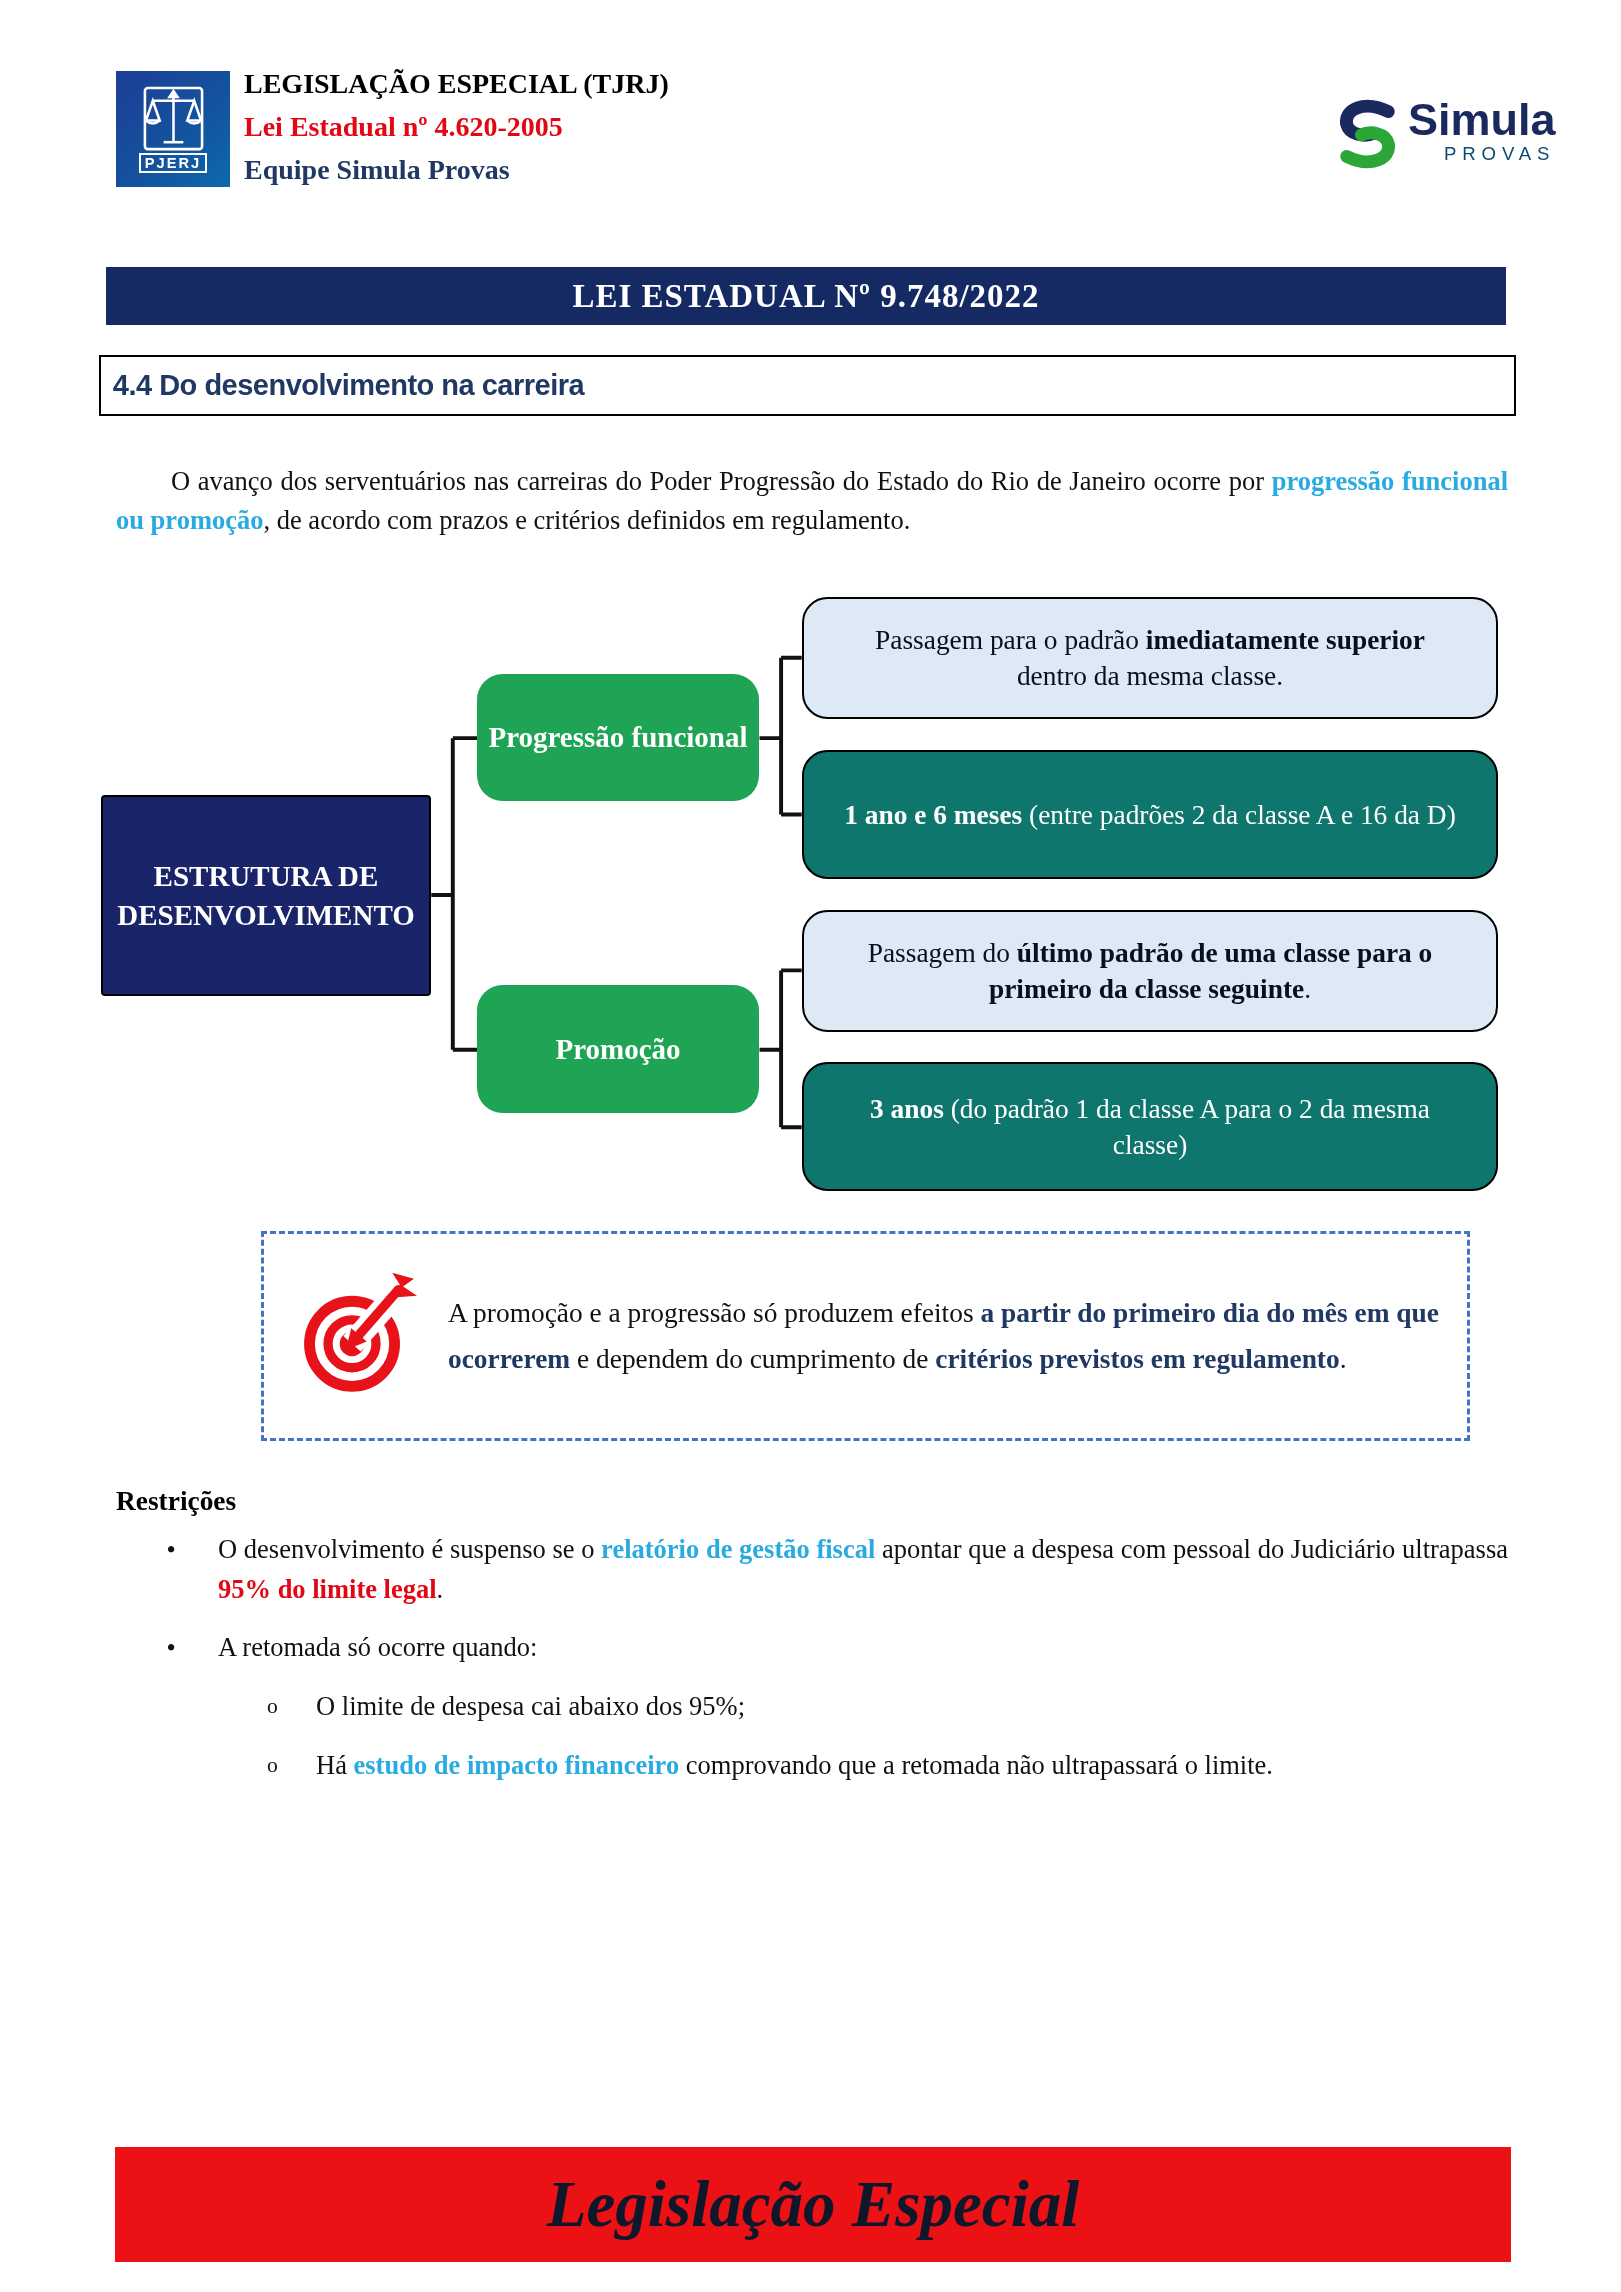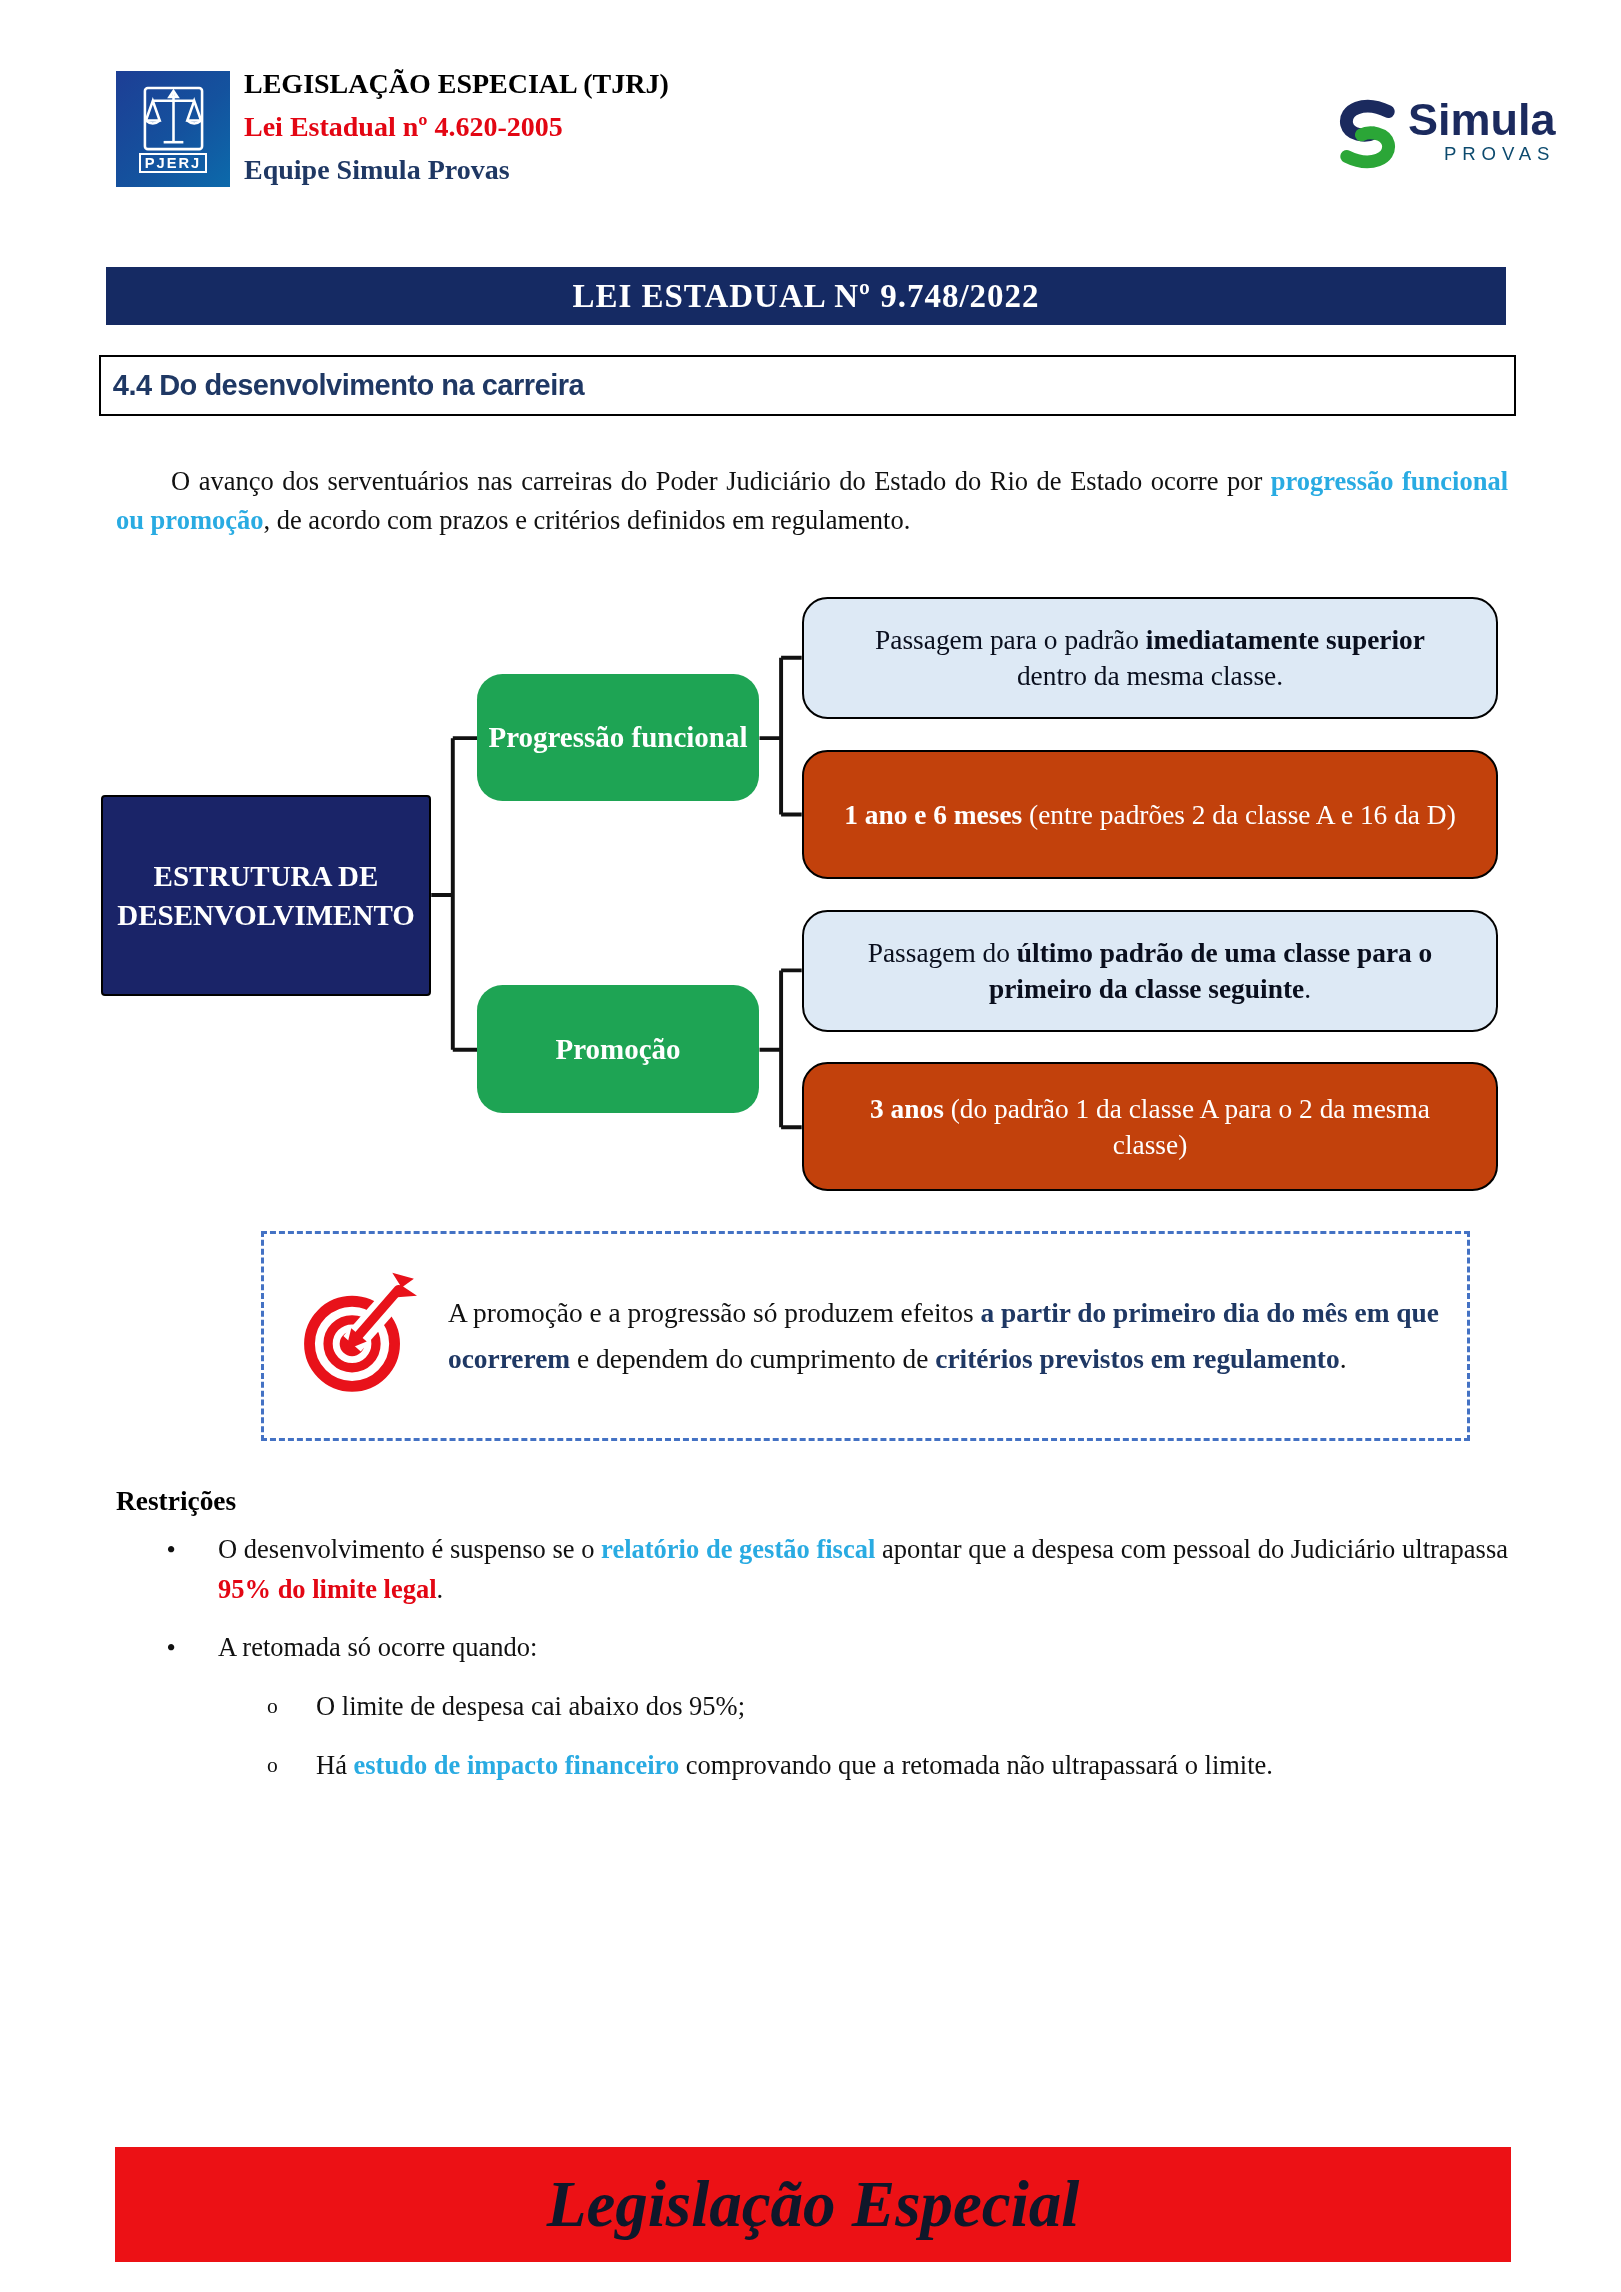--- a/index.html
+++ b/index.html
@@ -49,21 +49,21 @@
   .fc-root{left:101px;top:795px;width:330px;height:201px;background:#1a2468;
     border:2.9px solid #000;color:#fff;font-weight:bold;font-size:29px;line-height:39px;
     padding:0 29px;}
   .fc-green{background:#1ea454;color:#fff;font-weight:bold;font-size:29px;line-height:37px;
     border-radius:25.5px;}
   .fc-g1{left:477px;top:674px;width:282px;height:127px;}
   .fc-g2{left:477px;top:985px;width:282px;height:128px;}
   .fc-child{left:802px;width:696px;border:2.9px solid #000;border-radius:25.5px;
     font-size:27.4px;line-height:36px;padding:0 33px;}
   .fc-blue{background:#dde9f5;color:#0a0f1e;}
-  .fc-purple{background:#c2410c;color:#fff;}
+  .fc-purple{background:#0f766e;color:#fff;}
   .fc-c1{top:597px;height:122px;font-family:Liberation Serif, serif;}
   .fc-c2{top:750px;height:129px;}
   .fc-c3{top:910px;height:122px;}
   .fc-c4{top:1062px;height:129px;}
   .connectors{left:0;top:549px;}
 
   
   .note-box{left:261px;top:1231px;width:1209px;height:210px;border:3.9px dashed #4472c4;
     box-sizing:border-box;display:flex;align-items:center;}
   .note-icon{margin-left:37px;flex:0 0 auto;}
@@ -126,21 +126,21 @@
   </div>
 
   <div class="abs law-banner">
     <span>LEI ESTADUAL Nº 9.748/2022</span>
   </div>
 
   <div class="abs section-box">
     <span>4.4 Do desenvolvimento na carreira</span>
   </div>
 
-  <p class="abs intro"><span>O avanço dos serventuários nas carreiras do Poder Judiciário do Estado do Rio de Estado ocorre por </span><span class="cyan">progressão funcional ou promoção</span><span>, de acordo com prazos e critérios definidos em regulamento.</span></p>
+  <p class="abs intro"><span>O avanço dos serventuários nas carreiras do Poder Progressão do Estado do Rio de Janeiro ocorre por </span><span class="cyan">progressão funcional ou promoção</span><span>, de acordo com prazos e critérios definidos em regulamento.</span></p>
 
   <svg class="abs connectors" width="1621" height="686" viewBox="0 0 1654 700">
     <path d="M440 353 H462 M462 193 V511 M462 193 H487 M462 511 H487
              M775 193 H797 M797 111 V271 M797 111 H818 M797 271 H818
              M775 511 H797 M797 430 V590 M797 430 H818 M797 590 H818" stroke="#111" stroke-width="4" fill="none"></path>
   </svg>
 
   <div class="abs fc-box fc-root">
     <span>ESTRUTURA DE DESENVOLVIMENTO</span>
   </div>

